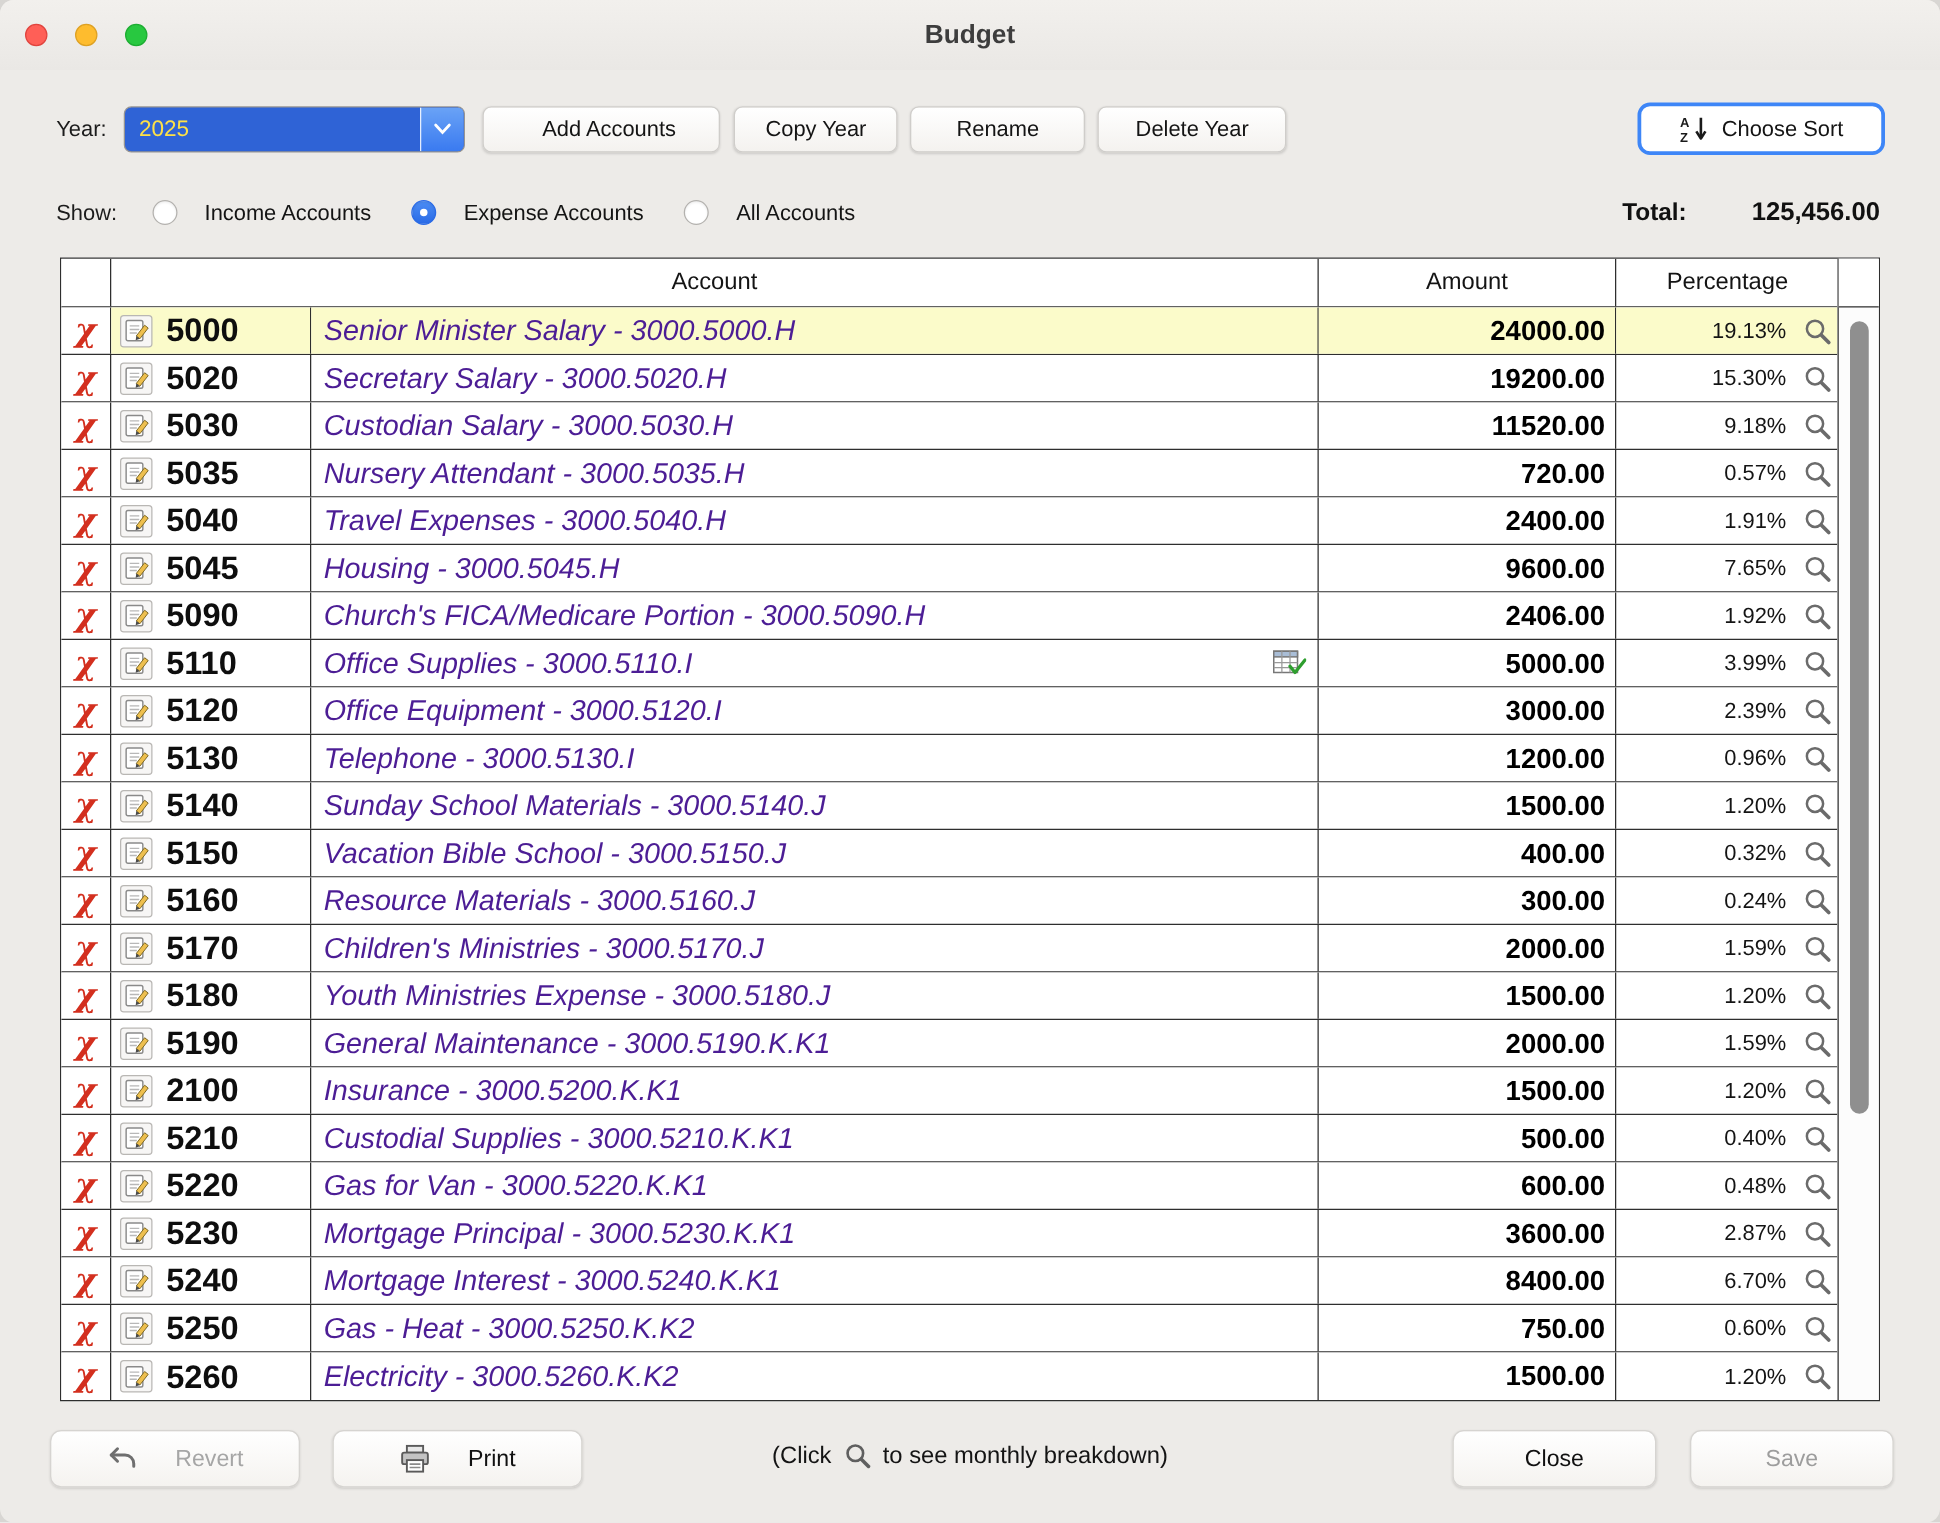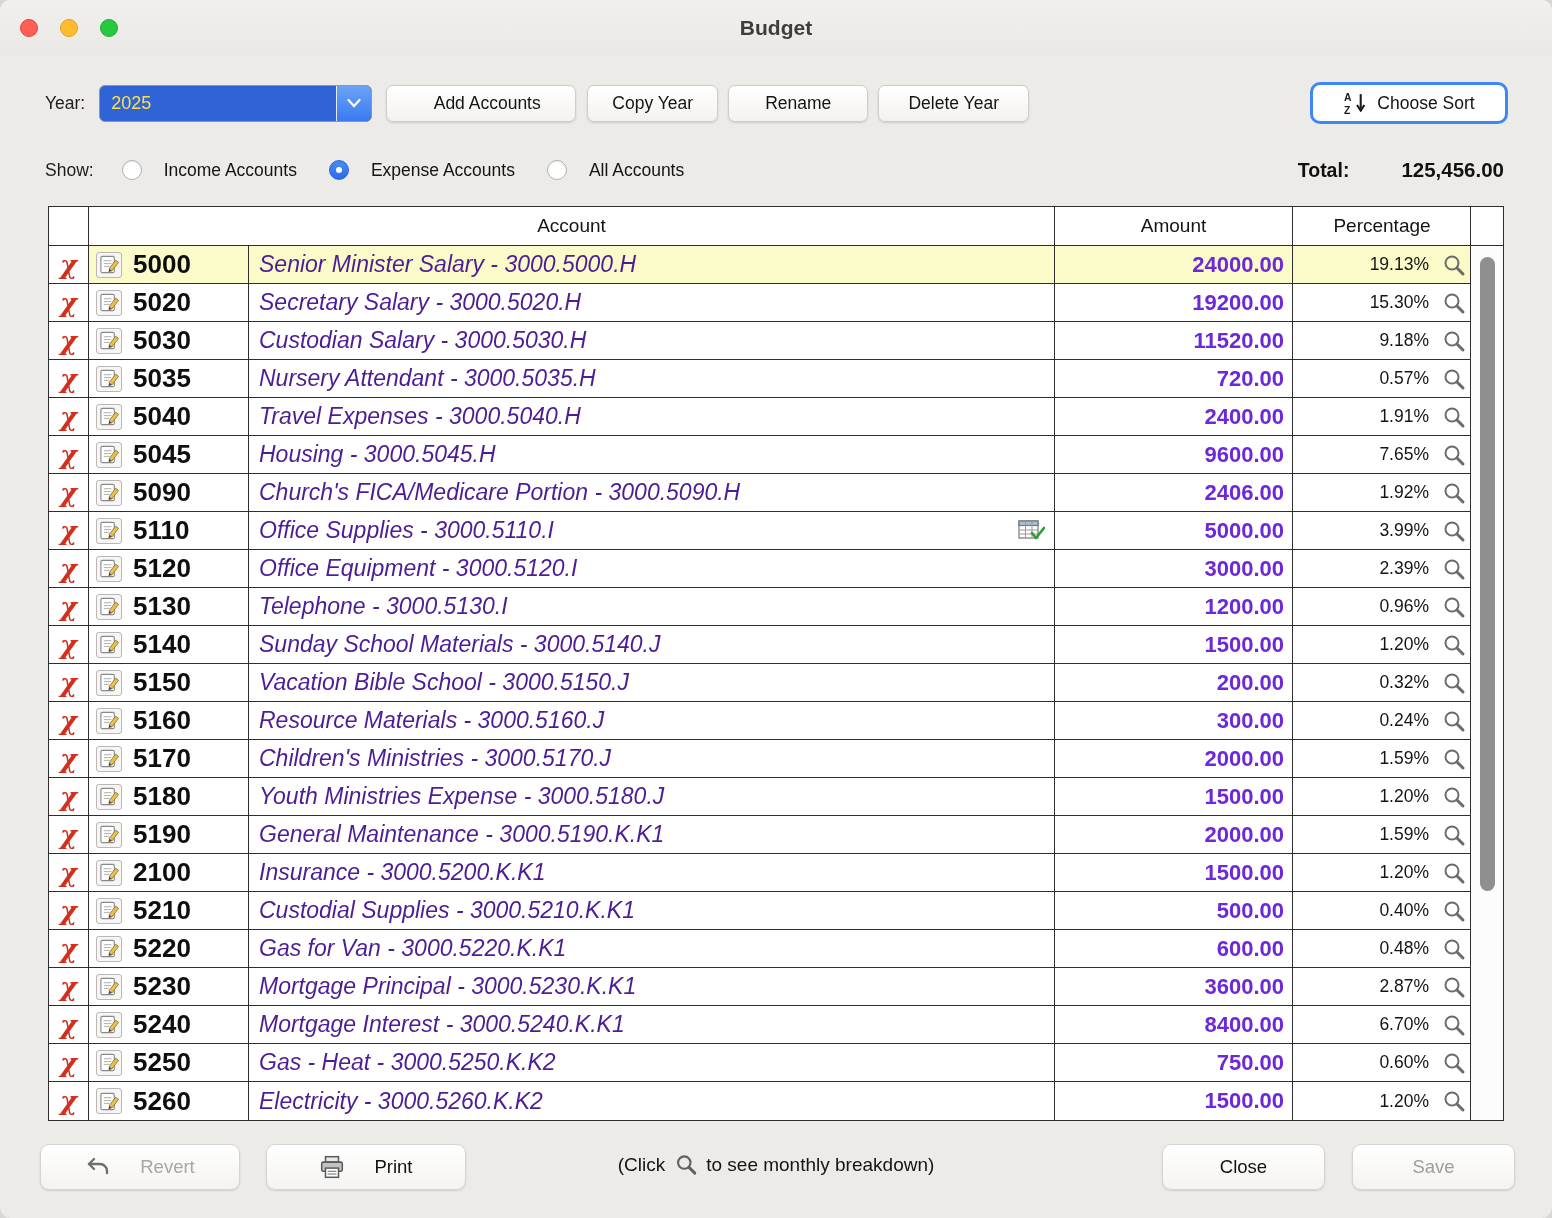--- a/index.html
+++ b/index.html
@@ -64,21 +64,21 @@
   .cell { display:flex; align-items:center; height:100%; border-right:1px solid #2e2e2e; overflow:hidden; }
   .cell-x { justify-content:center; }
   .xglyph { font-family:"DejaVu Serif",serif; font-style:italic; font-weight:bold; font-size:26px;
             color:#d32f1e; line-height:1; cursor:default; }
   .cell-num { padding-left:7px; gap:11px; }
   .edit-btn { width:26px; height:26px; border:1px solid #b9b7b4; border-radius:3px; background:#f7f6f5;
               display:flex; align-items:center; justify-content:center; }
   .num { font-size:26px; font-weight:bold; color:#0e0e0e; }
   .cell-name { padding-left:10px; font-size:23px; color:#4c1d95;font-style:italic; }
   .grid-ic { margin-left:auto; margin-right:9px; display:flex; }
-  .cell-amt { justify-content:flex-end; padding-right:8px; font-size:22px; font-weight:bold; color:#6d28d9; }
+  .cell-amt { justify-content:flex-end; padding-right:8px; font-size:22px; font-weight:bold; color:#000000; }
   .cell-pct { border-right:none; }
   .pct { flex:1; text-align:right; font-size:17.5px; color:#141414; }
   .mag { width:24px; height:24px; margin:0 5px 0 13px; display:flex; }
   .trow.selected .cell:not(.cell-x) { background:#fbfbca; }
 
   .scroll-col { width:33px; border-left:1px solid #2e2e2e; background:#fcfcfc; position:relative; }
   .sc-head { height:39px; border-bottom:1px solid #2e2e2e; background:#fff; }
   .sc-thumb { position:absolute; left:9px; top:50px; width:15px; height:634px; border-radius:8px; background:#8f8f8f; }
 
   
@@ -562,21 +562,21 @@
           <path d="M10.5 15.5 L13.5 17.8 L10 19 Z" fill="#4a4a4a"></path>
         </svg>
       </span>
       <span class="num">5150</span>
     </div>
     <div class="cell cell-name">
       <span>Vacation Bible School - 3000.5150.J</span>
 
     </div>
     <div class="cell cell-amt">
-      <span>200.00</span>
+      <span>400.00</span>
     </div>
     <div class="cell cell-pct">
       <span class="pct">0.32%</span>
       <span class="mag">
         <svg width="24" height="24" viewBox="0 0 24 24" fill="none">
           <circle cx="10" cy="10" r="6.5" stroke="#6b6b6b" stroke-width="2"></circle>
           <line x1="15" y1="15" x2="21" y2="21" stroke="#6b6b6b" stroke-width="3" stroke-linecap="round"></line>
         </svg>
       </span>
     </div>

